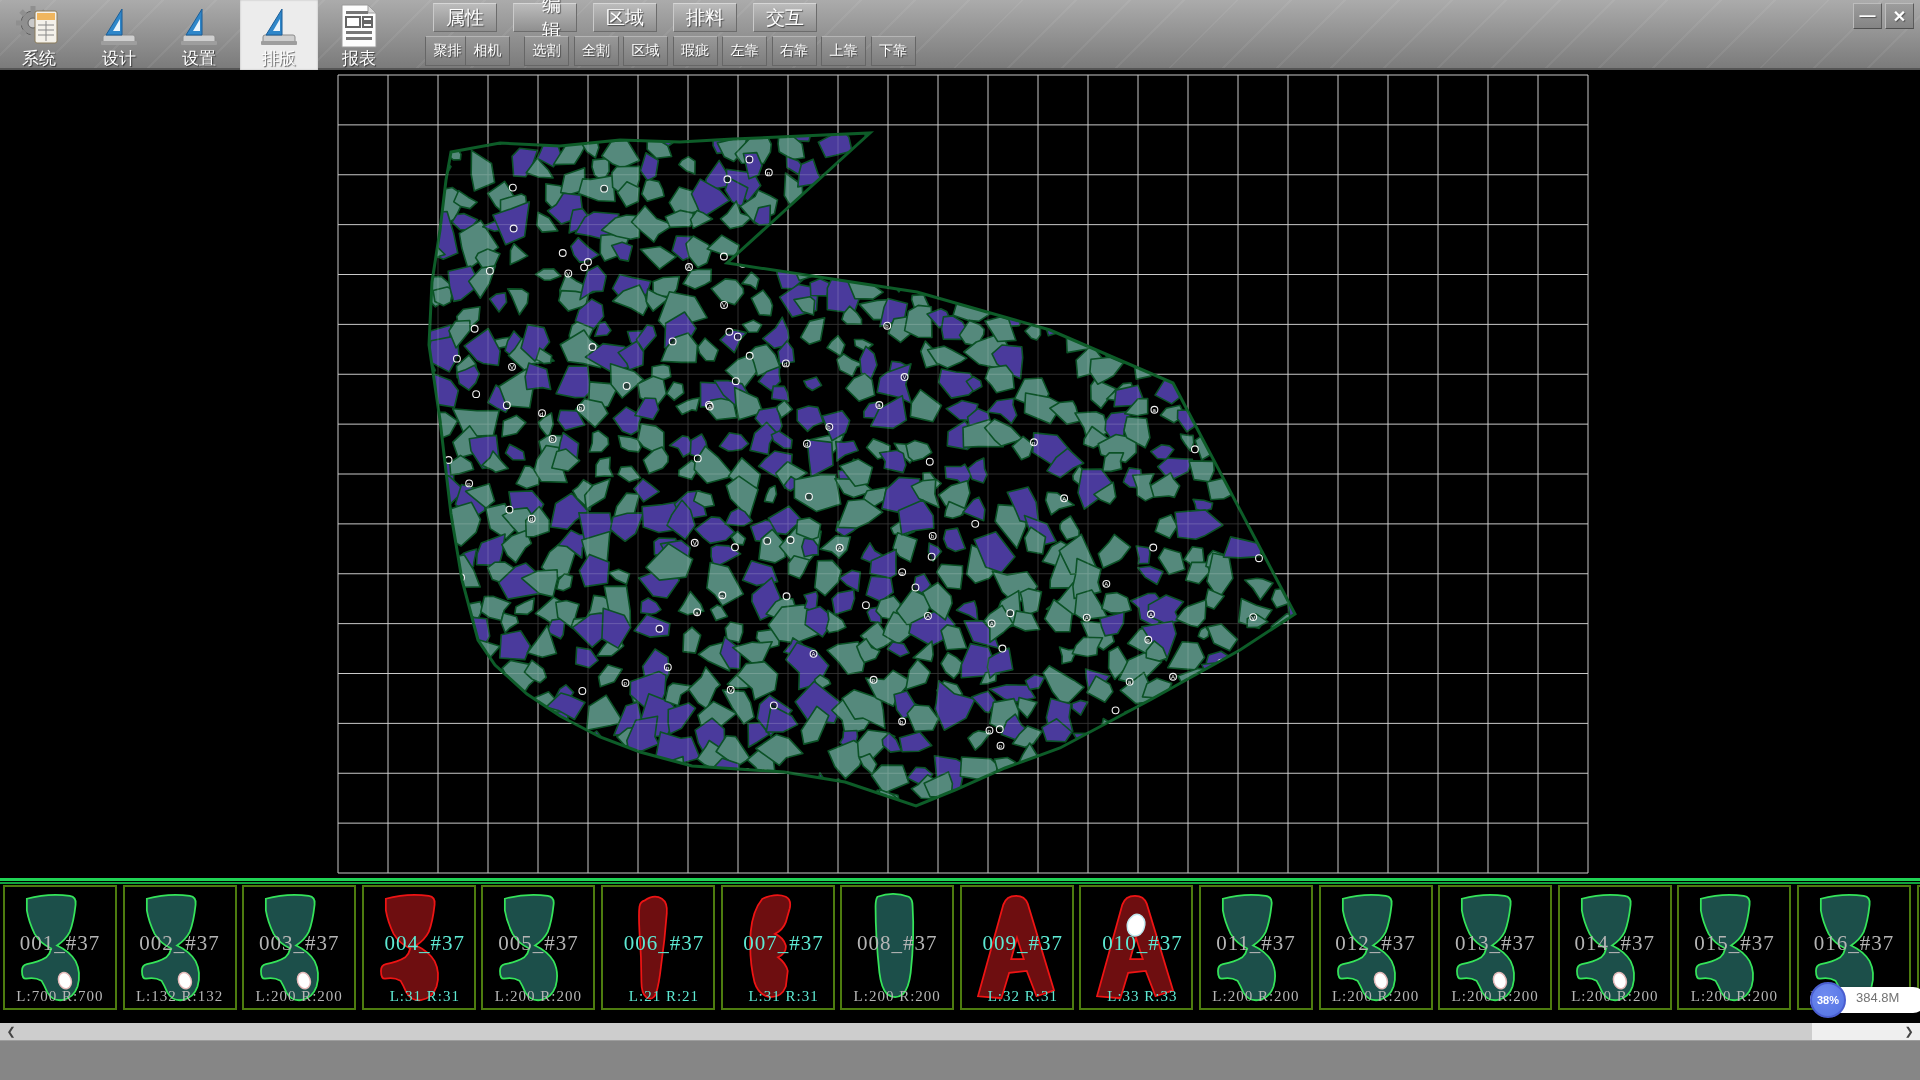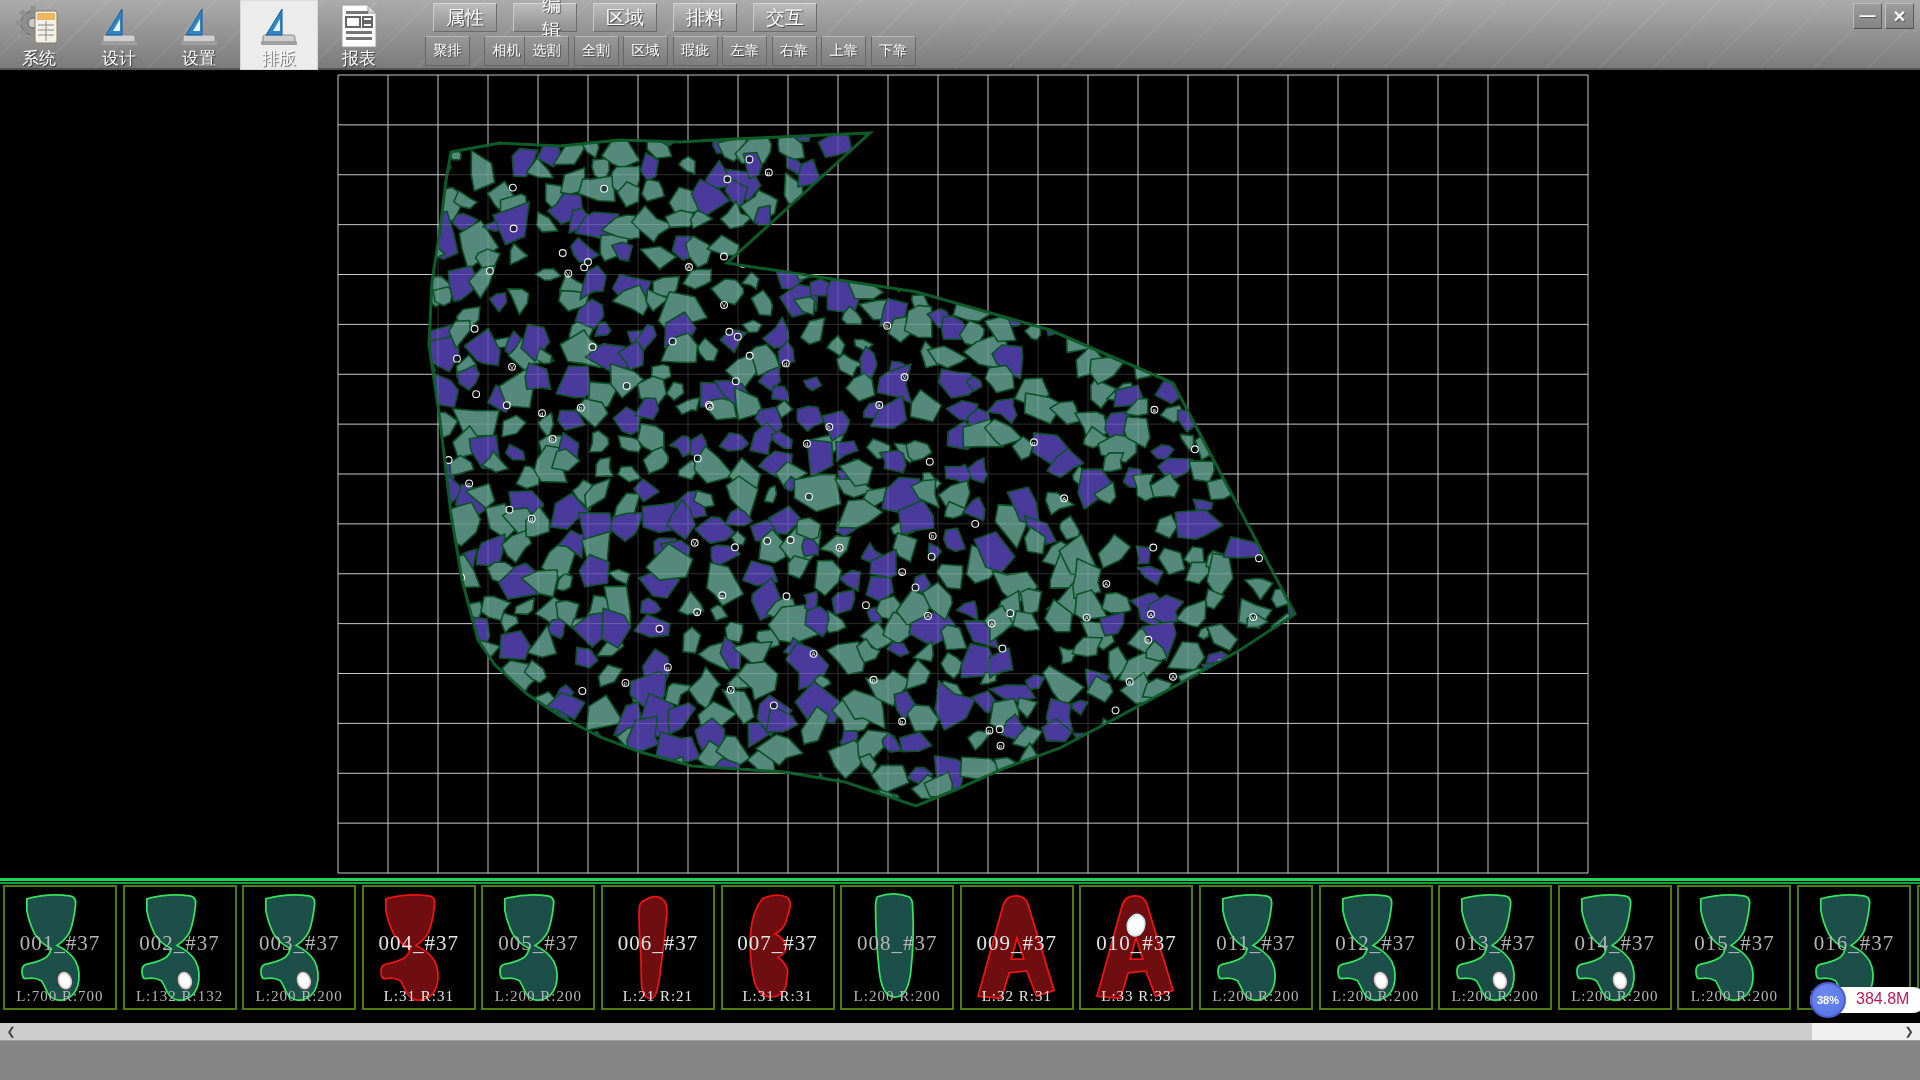--- a/index.html
+++ b/index.html
@@ -65,29 +65,29 @@
   .cell svg{position:absolute;left:2px;top:2px;}
   .cell .pname{
     position:absolute;left:0;top:44px;width:100%;text-align:center;
     font-family:"Liberation Serif",serif;font-size:21px;letter-spacing:1px;
   }
   .cell .pcount{
     position:absolute;left:0;bottom:3px;width:100%;text-align:center;
     font-family:"Liberation Serif",serif;font-size:15px;letter-spacing:1px;
   }
   .txt-gray{color:#b5b5b5;}
-  .txt-green{color:#e5e5e5;}
+  .txt-green{color:#5eead4;padding-left:6px;}
   
   #badge{position:absolute;left:1806px;top:981px;width:114px;height:40px;}
   #badge .pill{
     position:absolute;left:4px;top:6px;width:116px;height:26px;border-radius:13px;
     background:#fff;box-shadow:0 1px 3px rgba(0,0,0,.45);
   }
   #badge .pill span{
-    position:absolute;left:46px;top:3px;font-size:16px;color:#be185d;
+    position:absolute;left:46px;top:3px;font-size:13px;color:#737373;
   }
   #badge .circle{
     position:absolute;left:4px;top:1px;width:36px;height:36px;border-radius:50%;
     background:radial-gradient(circle at 40% 35%,#6f8af0,#5272e2);
     border:2px solid #4a5ed0;box-sizing:border-box;
     display:flex;align-items:center;justify-content:center;
     color:#fff;font-size:11px;font-weight:bold;
   }
   
   #hscroll{position:absolute;left:0;top:1023px;width:1920px;height:17px;background:#efefef;}
@@ -186,21 +186,21 @@
     </div>
   <div id="menus">
       <div class="menu-btn" style="left: 433px;">属性</div>
       <div class="menu-btn" style="left: 513px; padding-left: 28px;">编辑</div>
       <div class="menu-btn" style="left: 593px;">区域</div>
       <div class="menu-btn" style="left: 673px;">排料</div>
       <div class="menu-btn" style="left: 753px;">交互</div>
     </div>
   <div id="tools">
       <div class="tool-btn" style="left: 425px;">聚排</div>
-      <div class="tool-btn" style="left: 484px;">相机</div>
+      <div class="tool-btn" style="left: 465px;">相机</div>
       <div class="tool-btn" style="left: 524px;">选割</div>
       <div class="tool-btn" style="left: 573.5px;">全割</div>
       <div class="tool-btn" style="left: 623px;">区域</div>
       <div class="tool-btn" style="left: 672.5px;">瑕疵</div>
       <div class="tool-btn" style="left: 722px;">左靠</div>
       <div class="tool-btn" style="left: 771.5px;">右靠</div>
       <div class="tool-btn" style="left: 821px;">上靠</div>
       <div class="tool-btn" style="left: 870.5px;">下靠</div>
     </div>
   <div class="win-btn" style="left:1853px;">—</div>

